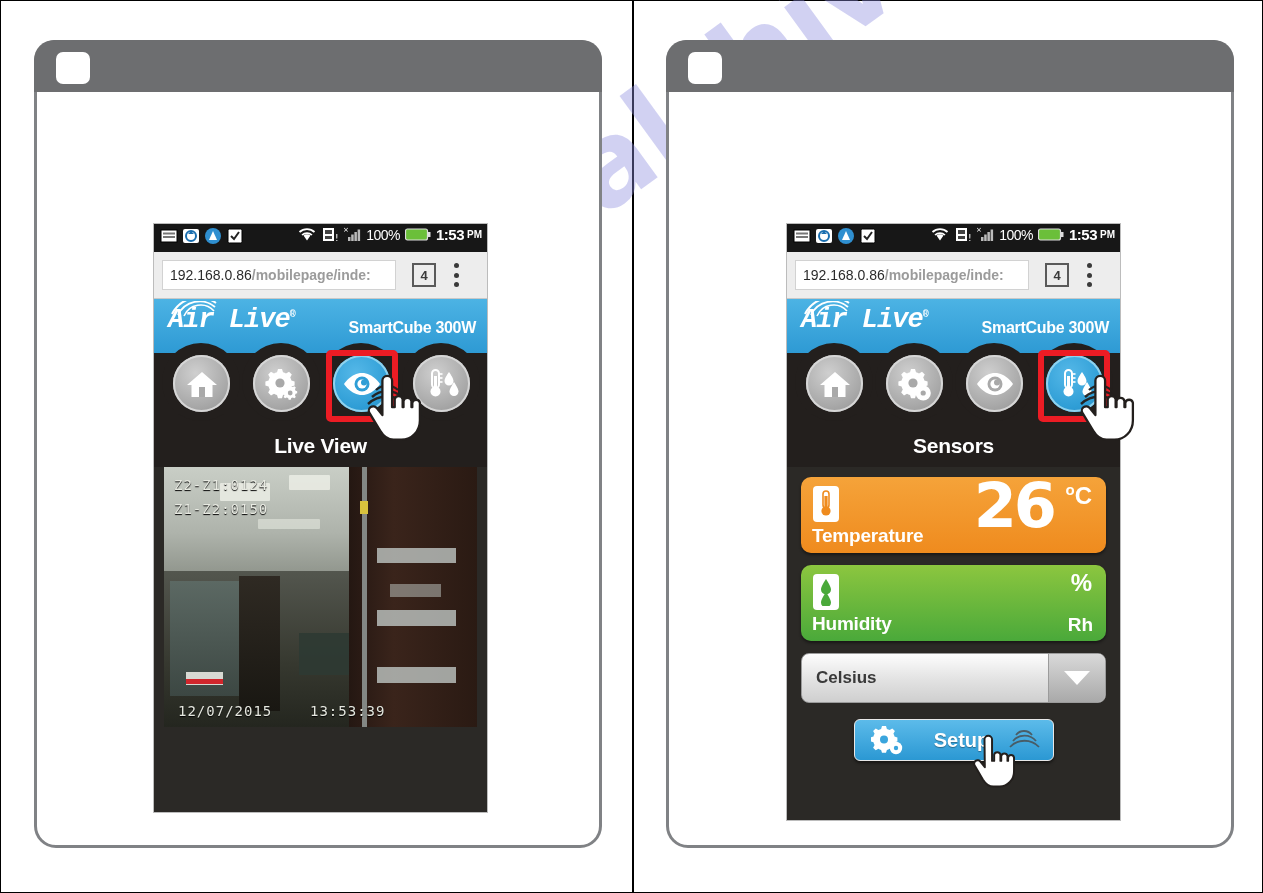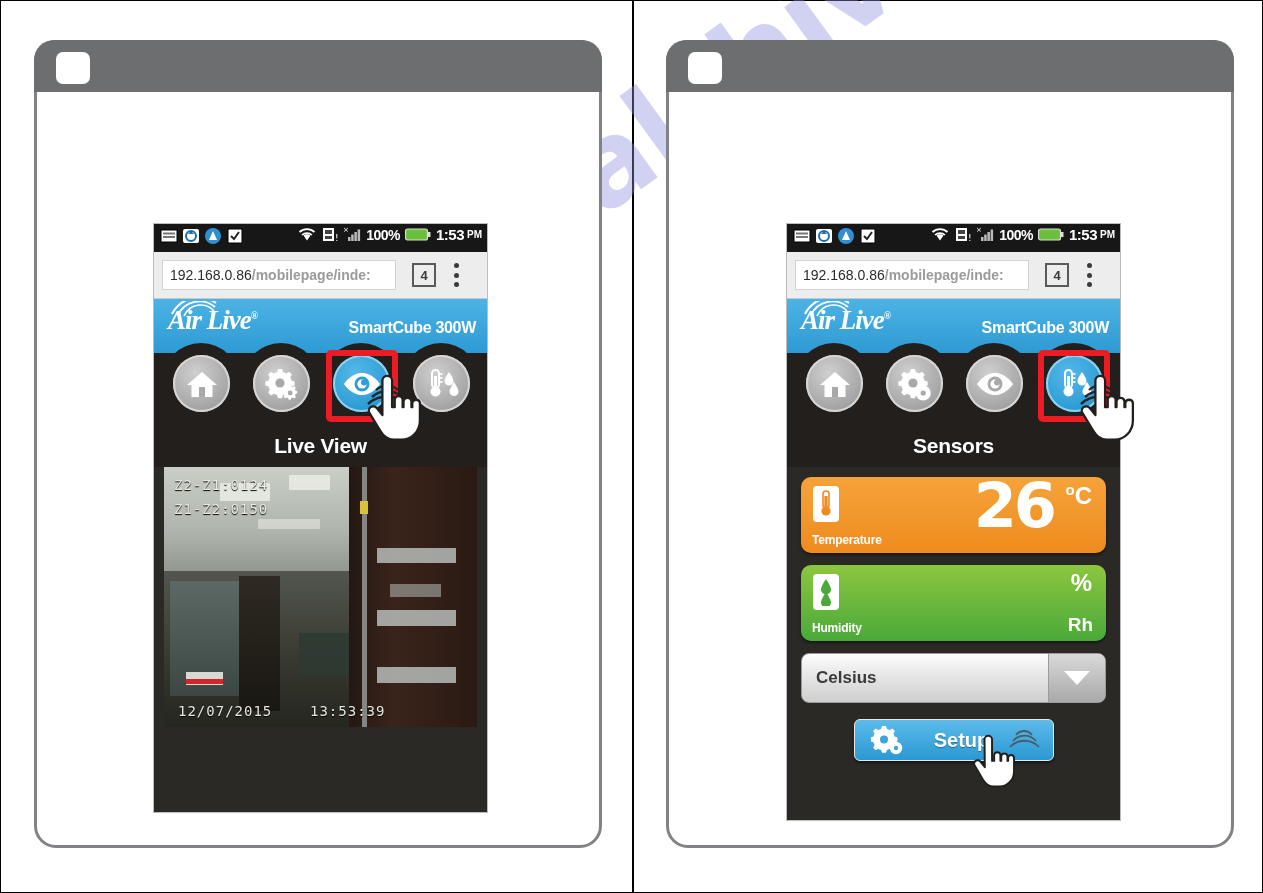--- a/index.html
+++ b/index.html
@@ -34,21 +34,21 @@
   
   .phone{position:absolute;background:#2b2926;box-shadow:0 0 0 1px #bcbcbc;}
   #phone-left{left:154px;top:224px;width:333px;height:588px;}
   #phone-right{left:787px;top:224px;width:333px;height:596px;}
 
   
   .statusbar{height:28px;background:#171717;position:relative;color:#fff;}
   .sb-left{position:absolute;left:6px;top:3px;display:flex;gap:4px;align-items:center;}
   .sb-right{position:absolute;right:5px;top:2px;display:flex;gap:5px;align-items:center;}
   .sb-ico{width:18px;height:18px;display:block;}
-  .sb-pct{font-size:14px;font-weight:700;letter-spacing:-.5px;}
+  .sb-pct{font-size:14px;font-weight:400;letter-spacing:-.5px;}
   .sb-time{font-size:15px;font-weight:700;letter-spacing:-.5px;}
   .sb-ampm{font-size:10px;font-weight:700;margin-left:-2px;}
 
   
   .urlbar{height:46px;background:#ededed;position:relative;
           border-bottom:1px solid #c8c8c8;}
   .urlfield{position:absolute;left:8px;top:8px;width:234px;height:30px;
             background:#fff;border:1px solid #d2d2d2;overflow:hidden;
             display:flex;align-items:center;padding-left:7px;box-sizing:border-box;}
   .urlfield .u1{font-size:14px;color:#2b2b2b;white-space:nowrap;}
@@ -60,21 +60,21 @@
   .kebab{position:absolute;left:300px;top:11px;width:5px;height:24px;
          display:flex;flex-direction:column;justify-content:space-between;align-items:center;}
   .kebab i{width:5px;height:5px;border-radius:50%;background:#3a3a3a;display:block;}
 
   
   .brand{height:54px;background:linear-gradient(180deg,#4cb3e4 0%,#2e9ad4 100%);
          position:relative;}
   .brand .logo{position:absolute;left:14px;top:8px;}
   .brand .wifiarcs{position:absolute;left:16px;top:2px;width:58px;height:16px;}
   .brand .airlive{font-size:27px;font-style:italic;font-weight:700;color:#fff;
-                  letter-spacing:-1px;line-height:1;font-family:Liberation Serif, serif;}
+                  letter-spacing:-1px;line-height:1;font-family:Liberation Mono, monospace;}
   .brand .reg{font-size:10px;vertical-align:super;font-style:normal;}
   .brand .model{position:absolute;right:11px;top:20px;color:#fff;font-size:16px;
                 font-weight:700;letter-spacing:-.3px;}
 
   
   .navrow{position:relative;height:78px;background:#231f1d;}
   .navbump{position:absolute;top:-10px;width:78px;height:78px;border-radius:50%;
            background:#231f1d;}
   .navcircle{position:absolute;top:2px;width:57px;height:57px;border-radius:50%;
              display:flex;align-items:center;justify-content:center;}
@@ -121,21 +121,21 @@
 
   
   .sensorwrap{padding:10px 14px 0;}
   .sensorcard{position:relative;height:76px;border-radius:10px;margin-bottom:12px;
               box-shadow:0 2px 3px rgba(0,0,0,.45);}
   .sc-temp{background:linear-gradient(180deg,#f5a33a 0%,#ef8b1e 100%);}
   .sc-hum{background:linear-gradient(180deg,#8cc63f 0%,#4aa93a 100%);}
   .sc-icon{position:absolute;left:12px;top:9px;width:26px;height:36px;
            background:#fff;border-radius:4px;display:flex;align-items:center;
            justify-content:center;}
-  .sc-name{position:absolute;left:11px;bottom:6px;color:#fff;font-size:12px;
+  .sc-name{position:absolute;left:11px;bottom:6px;color:#fff;font-size:19px;
            font-weight:700;letter-spacing:-.2px;}
   .sc-value{position:absolute;right:52px;top:-2px;color:#fff;font-size:62px;
             font-weight:700;letter-spacing:-3px;line-height:1;
             font-family:"DejaVu Sans",sans-serif;text-align:right;}
   .sc-unit1{position:absolute;right:14px;top:4px;color:#fff;font-size:24px;font-weight:700;}
   .sc-unit2{position:absolute;right:13px;bottom:5px;color:#fff;font-size:19px;font-weight:700;}
   .sc-sup{font-size:15px;vertical-align:super;}
 
   
   .selectrow{margin:4px 14px 0;height:48px;position:relative;

